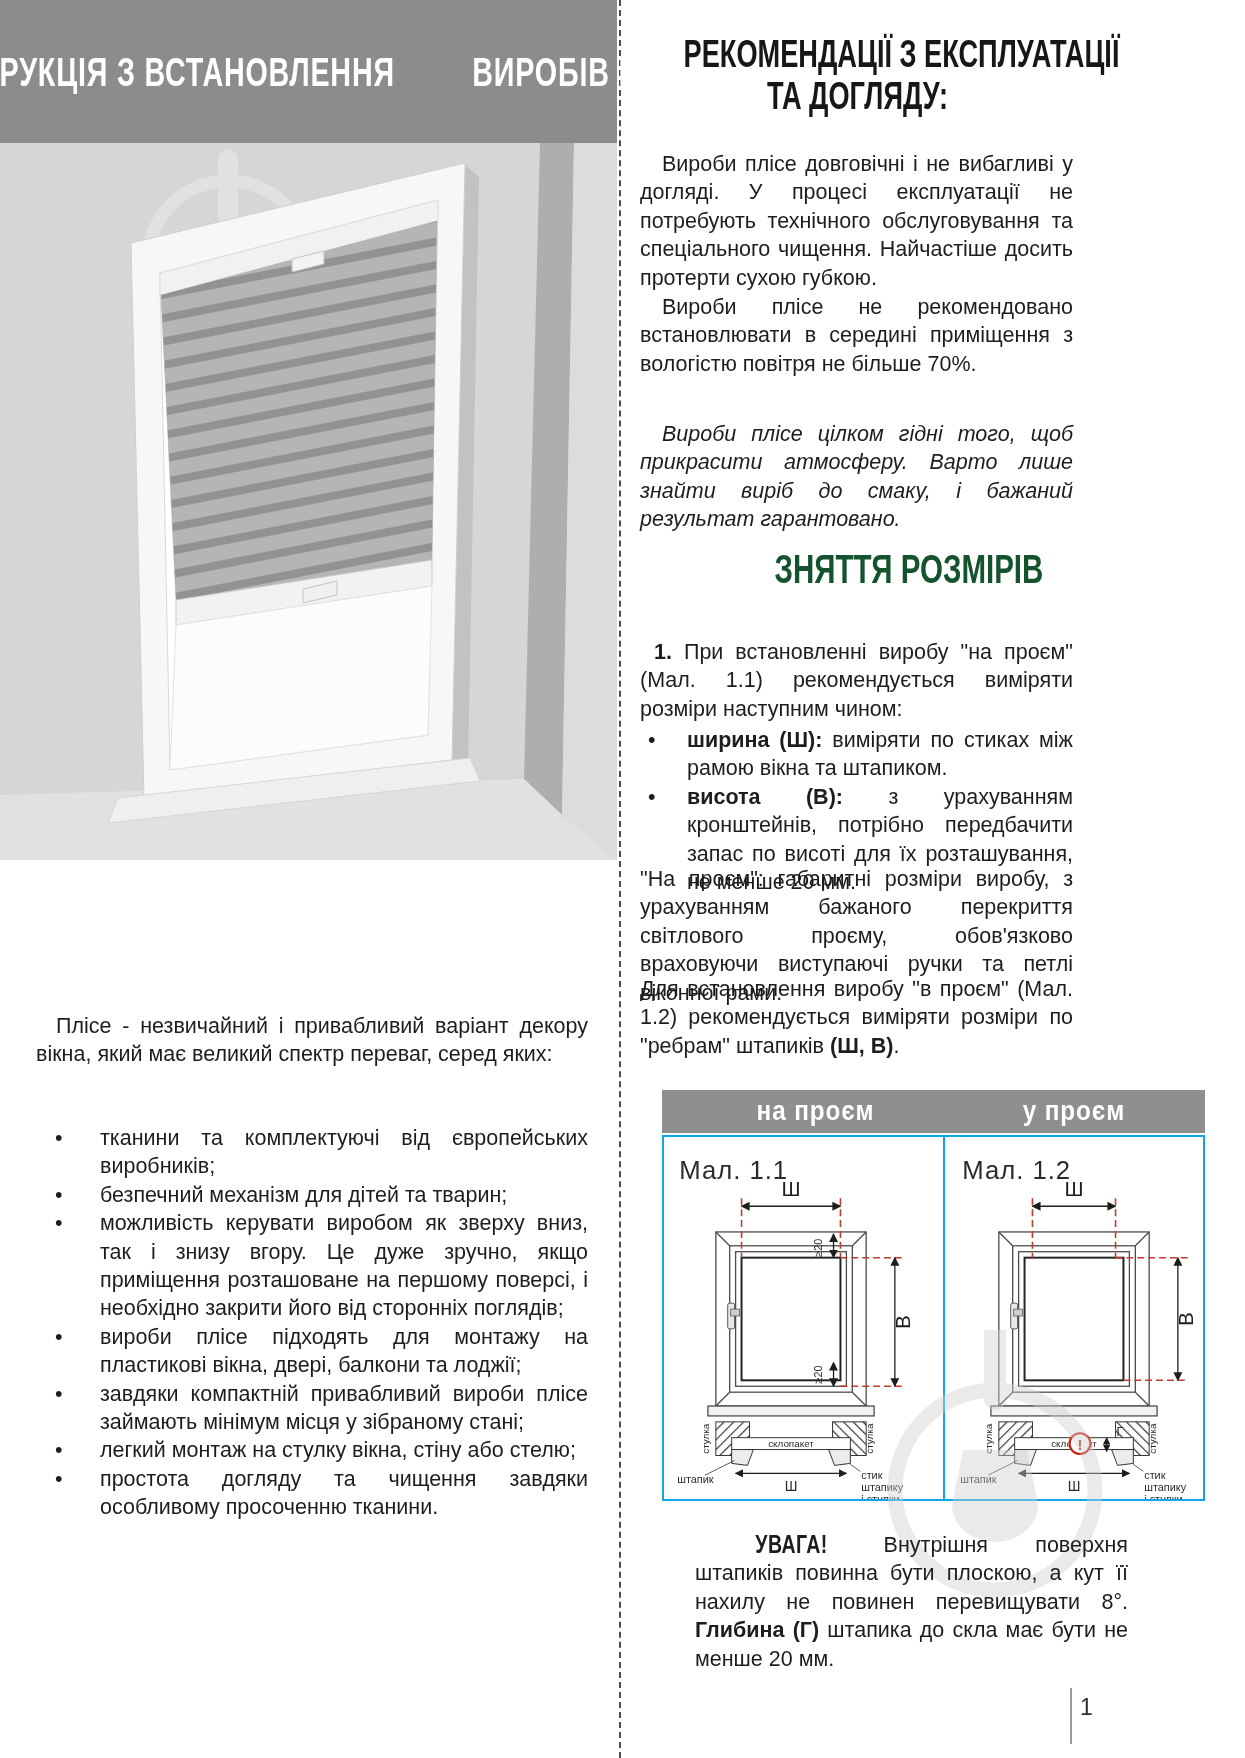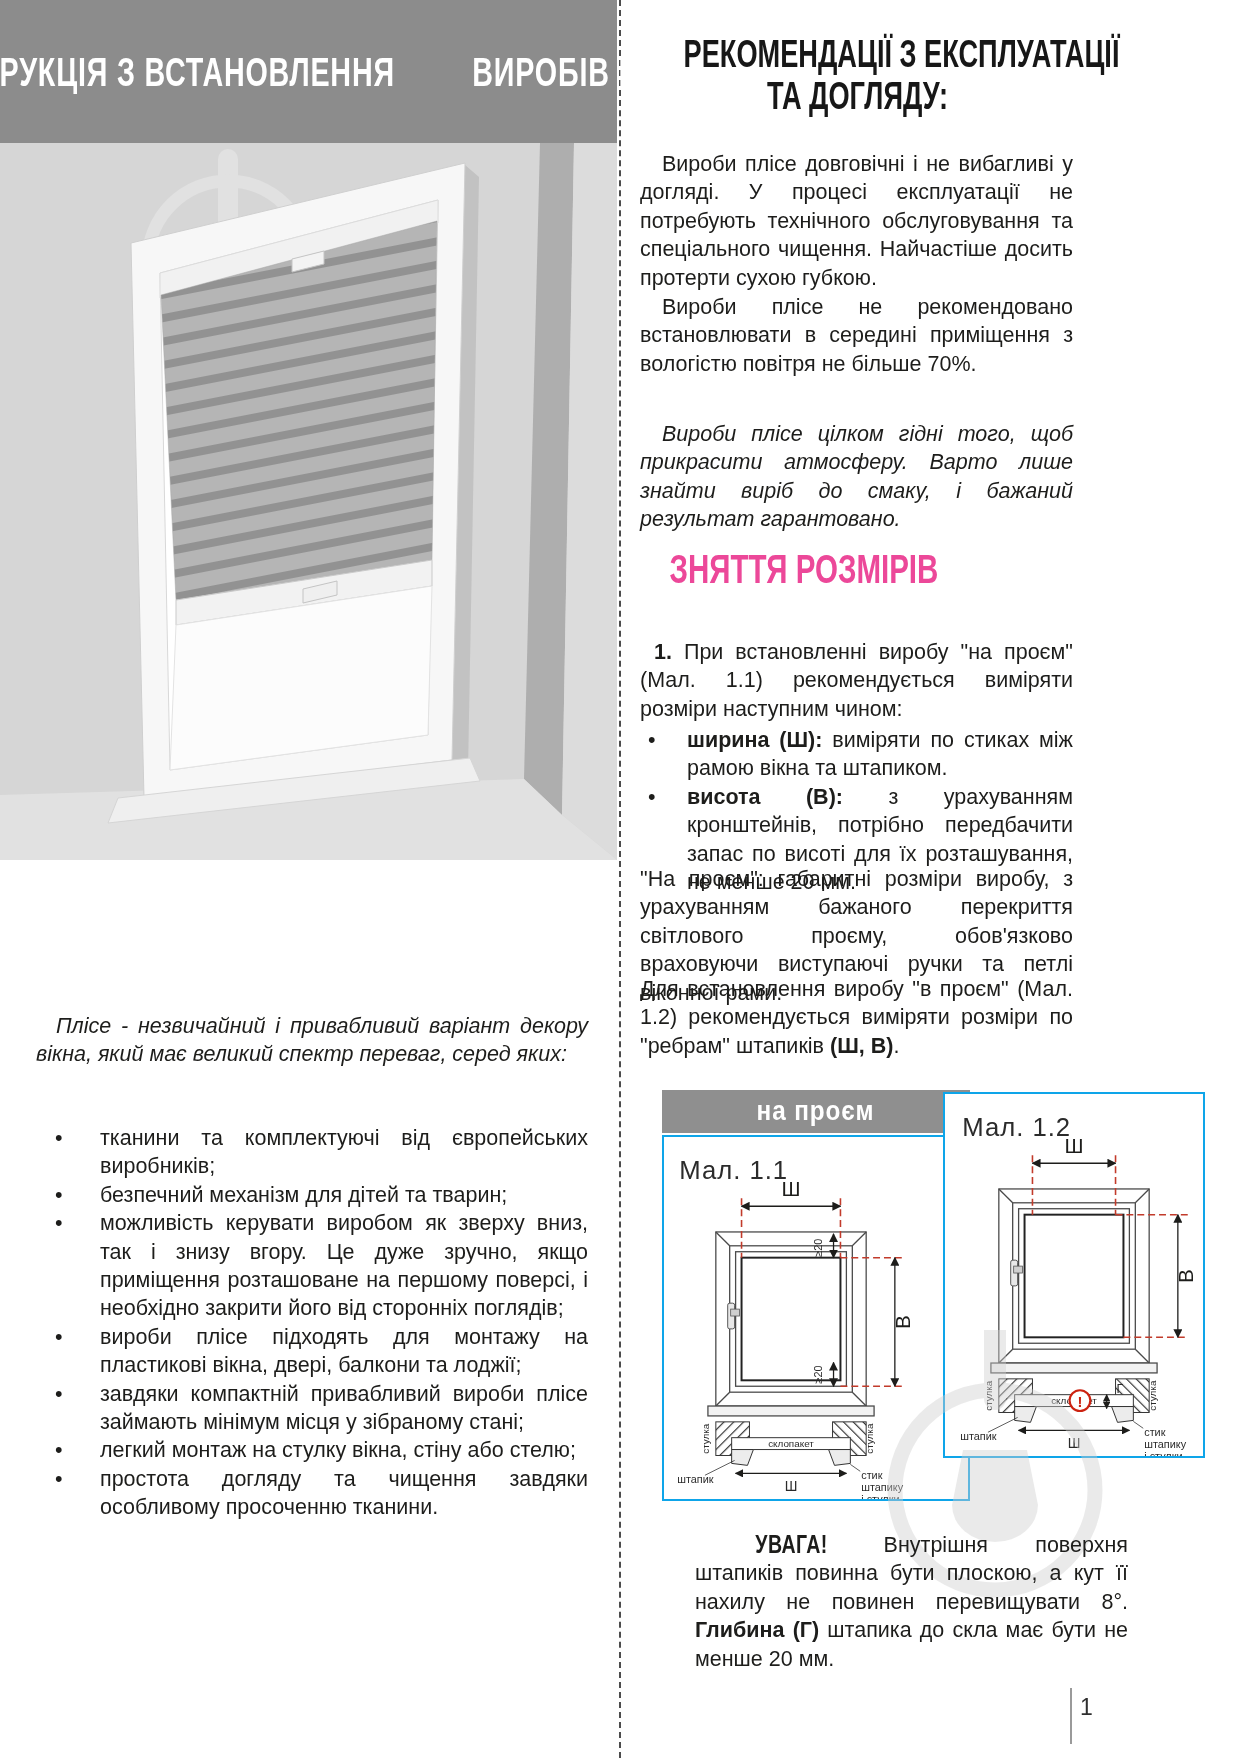--- a/index.html
+++ b/index.html
@@ -8,32 +8,32 @@
   .abs{position:absolute;}
   .divider{position:absolute;left:619px;top:0;height:1758px;border-left:2px dashed #4c4c4c;}
   
   .lheader{left:0;top:0;width:617px;height:143px;background:#8c8c8c;
            display:flex;flex-direction:row;align-items:center;justify-content:center;}
   .cond{font-weight:700;white-space:nowrap;transform:scale(.82,1.14);transform-origin:center;}
   .lheader .cond{color:#fff;font-size:35px;line-height:44px;letter-spacing:1px;}
   .photo{left:0;top:143px;width:617px;height:717px;}
   .purpose-h{left:0;top:938px;width:617px;text-align:center;font-size:44px;color:#171717;}
   .body-text{font-size:21.5px;line-height:28.4px;text-align:justify;}
-  .purpose-intro{left:36px;top:1012px;width:552px;text-indent:20px;font-style:italic;}
+  .purpose-intro{left:36px;top:1012px;width:552px;text-indent:20px;}
   .blist{left:36px;top:1124px;width:552px;}
   .bitem{display:flex;}
   .bdot{width:64px;padding-left:19px;box-sizing:border-box;font-size:21.5px;line-height:28.4px;}
   .btxt{flex:1;}
   
   .rc-h1{left:640px;top:32px;width:435px;text-align:center;font-size:34px;color:#171717;}
   .rc-h1 .cond{line-height:42px;transform:scale(.8,1.16);}
   .rp{left:640px;width:433px;}
   .indent{text-indent:22px;}
   .italic{font-style:italic;}
-  .rc-h2{left:640px;top:548px;width:433px;text-align:left;font-size:36px;color:#ec4899;text-decoration:underline;}
+  .rc-h2{left:640px;top:548px;width:433px;text-align:right;font-size:36px;color:#14532d;text-decoration:underline;}
   .rlist{left:640px;top:726px;width:433px;}
   .rdot{width:47px;padding-left:8px;box-sizing:border-box;font-size:21.5px;line-height:28.4px;}
   b,.bold{font-weight:700;}
   
   .figbox{top:1090px;width:308px;}
   .figtab{height:43px;display:flex;align-items:center;justify-content:center;
           color:#fff;font-weight:700;font-size:27px;letter-spacing:1px;transform-origin:center;}
   .figtab span{transform:scaleX(.9);display:inline-block;white-space:nowrap;}
   .figframe{margin-top:2px;border:2px solid #0ea5e9;background:#fff;height:366px;box-sizing:border-box;}
   .figlabel{font-size:26px;fill:#2b2b2b;letter-spacing:1px;}
@@ -237,20 +237,23 @@
           <text x="210" y="305" class="xstxt" text-anchor="middle" transform="rotate(-90 210 305)">стулка</text>
           <text x="198" y="346" class="smalltxt">стик</text>
           <text x="198" y="358" class="smalltxt">штапику</text>
           <text x="198" y="370" class="smalltxt">і стулки</text>
         </g>
       </svg>
     </div>
   </div>
 
   <div class="abs figbox" style="left:943px;width:262px">
+    <div class="figtab" style="background:#8f8f8f">
+        <span>у проєм</span>
+      </div>
     <div class="figframe">
       <svg width="258" height="362" viewBox="0 0 254 366">
         <text x="14" y="42" class="figlabel">Мал. 1.2</text>
         <g stroke="#4a4a4a" stroke-width="1.3" fill="#ffffff">
           <rect x="51" y="96" width="152" height="176"></rect>
           <rect x="65" y="110" width="124" height="148"></rect>
           <line x1="51" y1="96" x2="65" y2="110"></line>
             <line x1="203" y1="96" x2="189" y2="110"></line>
           <line x1="51" y1="272" x2="65" y2="258"></line>
             <line x1="203" y1="272" x2="189" y2="258"></line>

